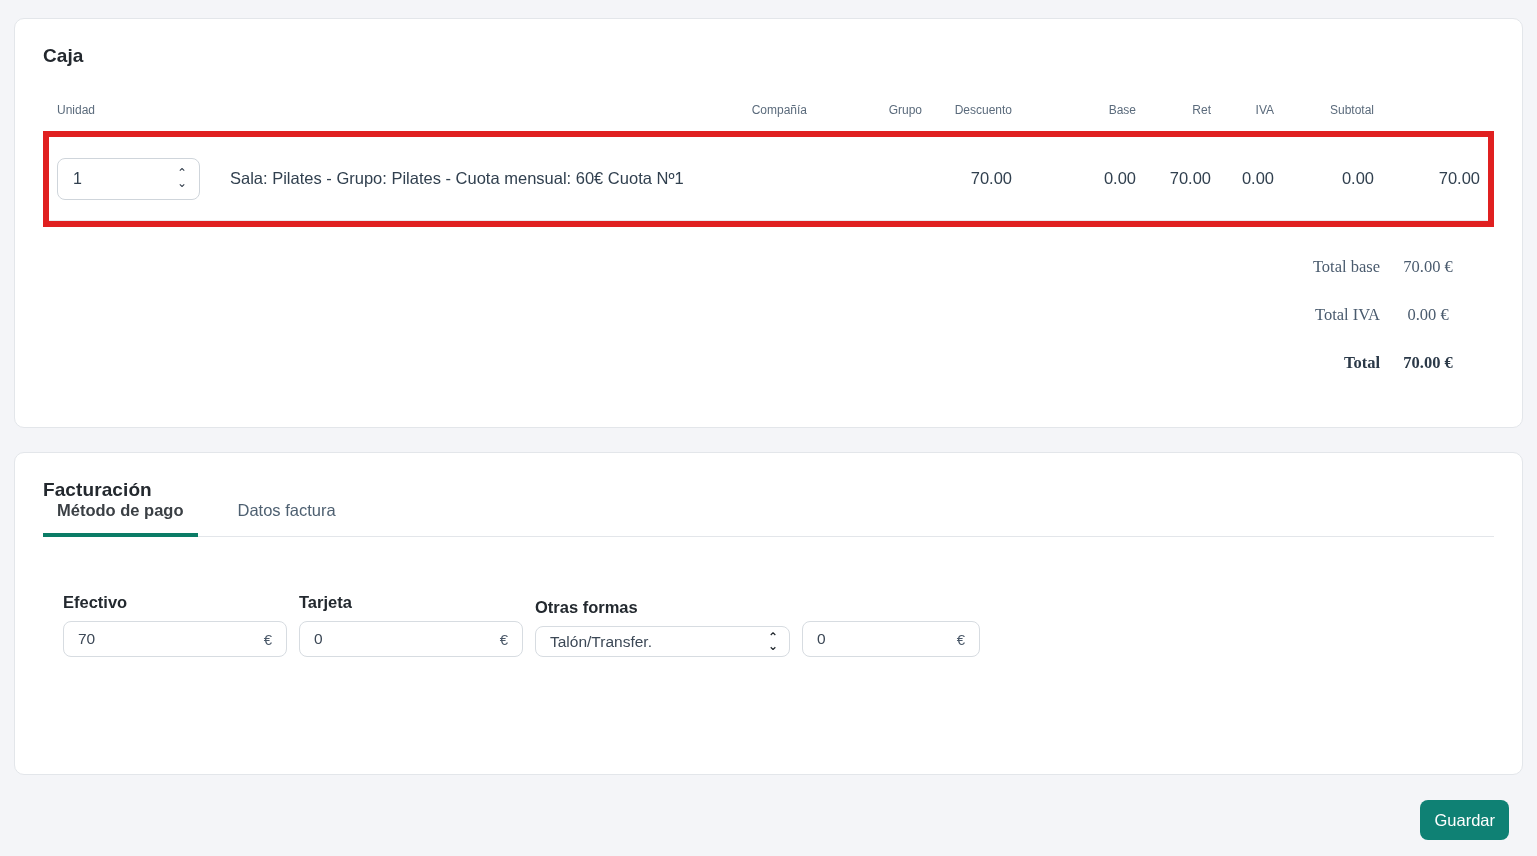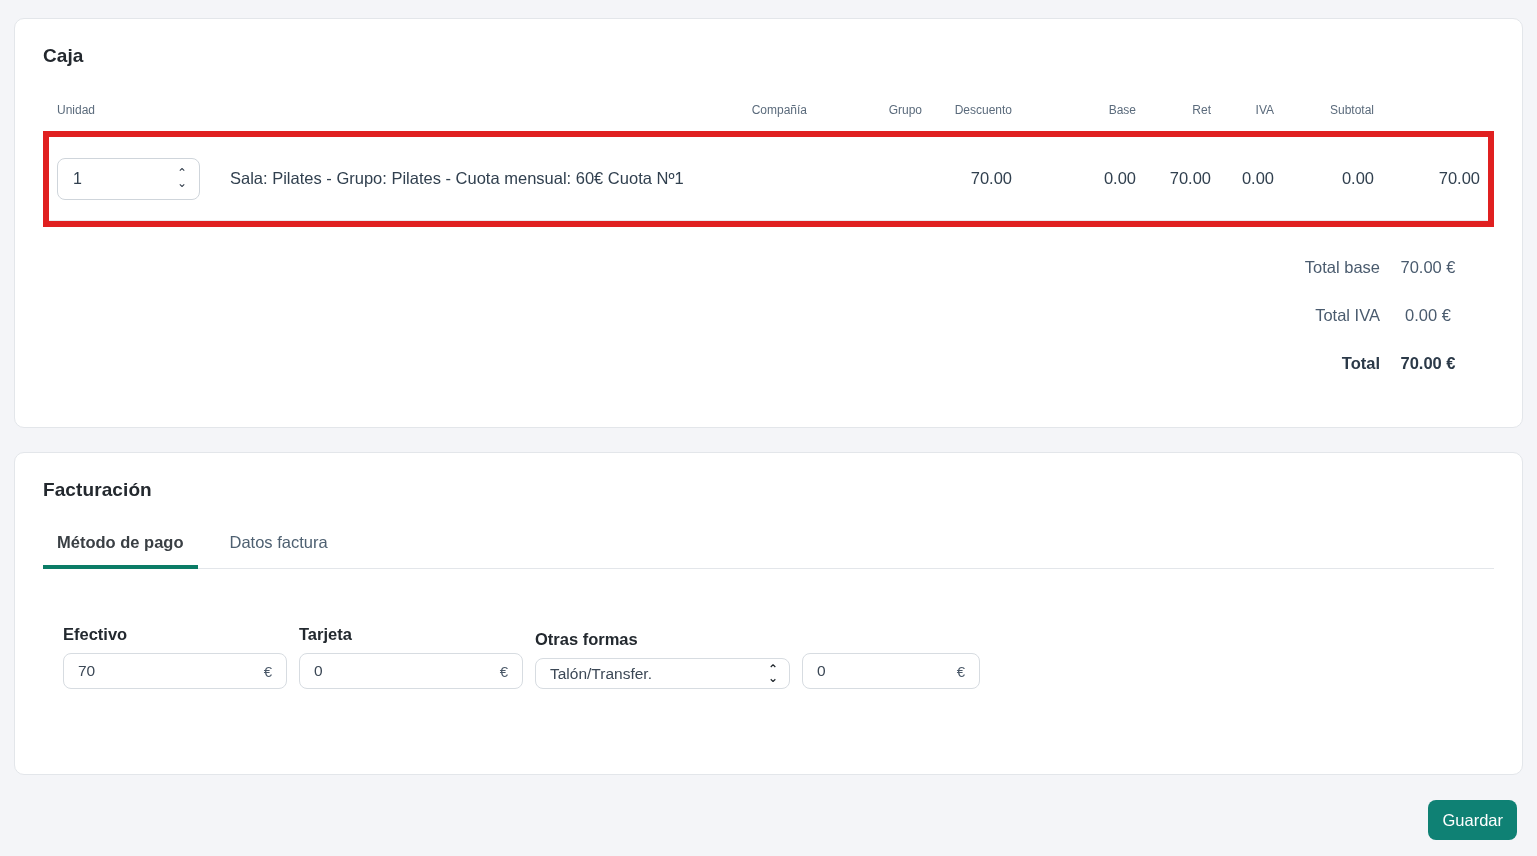--- a/index.html
+++ b/index.html
@@ -82,34 +82,35 @@
     user-select: none;
   }
   .spinner span { height: 10px; }
   
   .totals { margin-top: 16px; padding-right: 18px; }
   .totals-row {
     display: flex; justify-content: flex-end; align-items: center;
     height: 48px;
     font-size: 16.5px;
     color: #4a5b6e;
+    font-family: Liberation Serif, serif;
   }
   .totals-label { text-align: right; }
   .totals-value { width: 96px; text-align: center; }
   .totals-row.grand { font-weight: bold; color: #2b3948; }
   
   .card-fact {
     margin-top: 24px;
     min-height: 323px;
     padding: 26px 28px 40px 28px;
   }
   .tabs {
-    margin-top: 32px;
     display: flex;
     border-bottom: 1px solid #e3e6ea;
+    gap: 8px;
   }
   .tab {
     padding: 0 14px 13px 14px;
     font-size: 16.5px;
     color: #4e6071;
     cursor: pointer;
     position: relative;
     margin-bottom: -1px;
   }
   .tab.active {
@@ -175,21 +176,21 @@
     display: flex; flex-direction: column; justify-content: center;
     line-height: 8px;
     color: #22282e;
     font-size: 12px;
     font-weight: bold;
     pointer-events: none;
   }
   .select-spinner span { height: 9px; }
   
   .footer-bar {
-    margin: 25px 20px 0 0;
+    margin: 25px 28px 0 0;
     display: flex; justify-content: flex-end;
   }
   .save-button {
     background: #0f8174;
     color: #fefefe;
     border: none;
     border-radius: 8px;
     height: 40px;
     padding: 0 14px;
     font-size: 16.5px;

